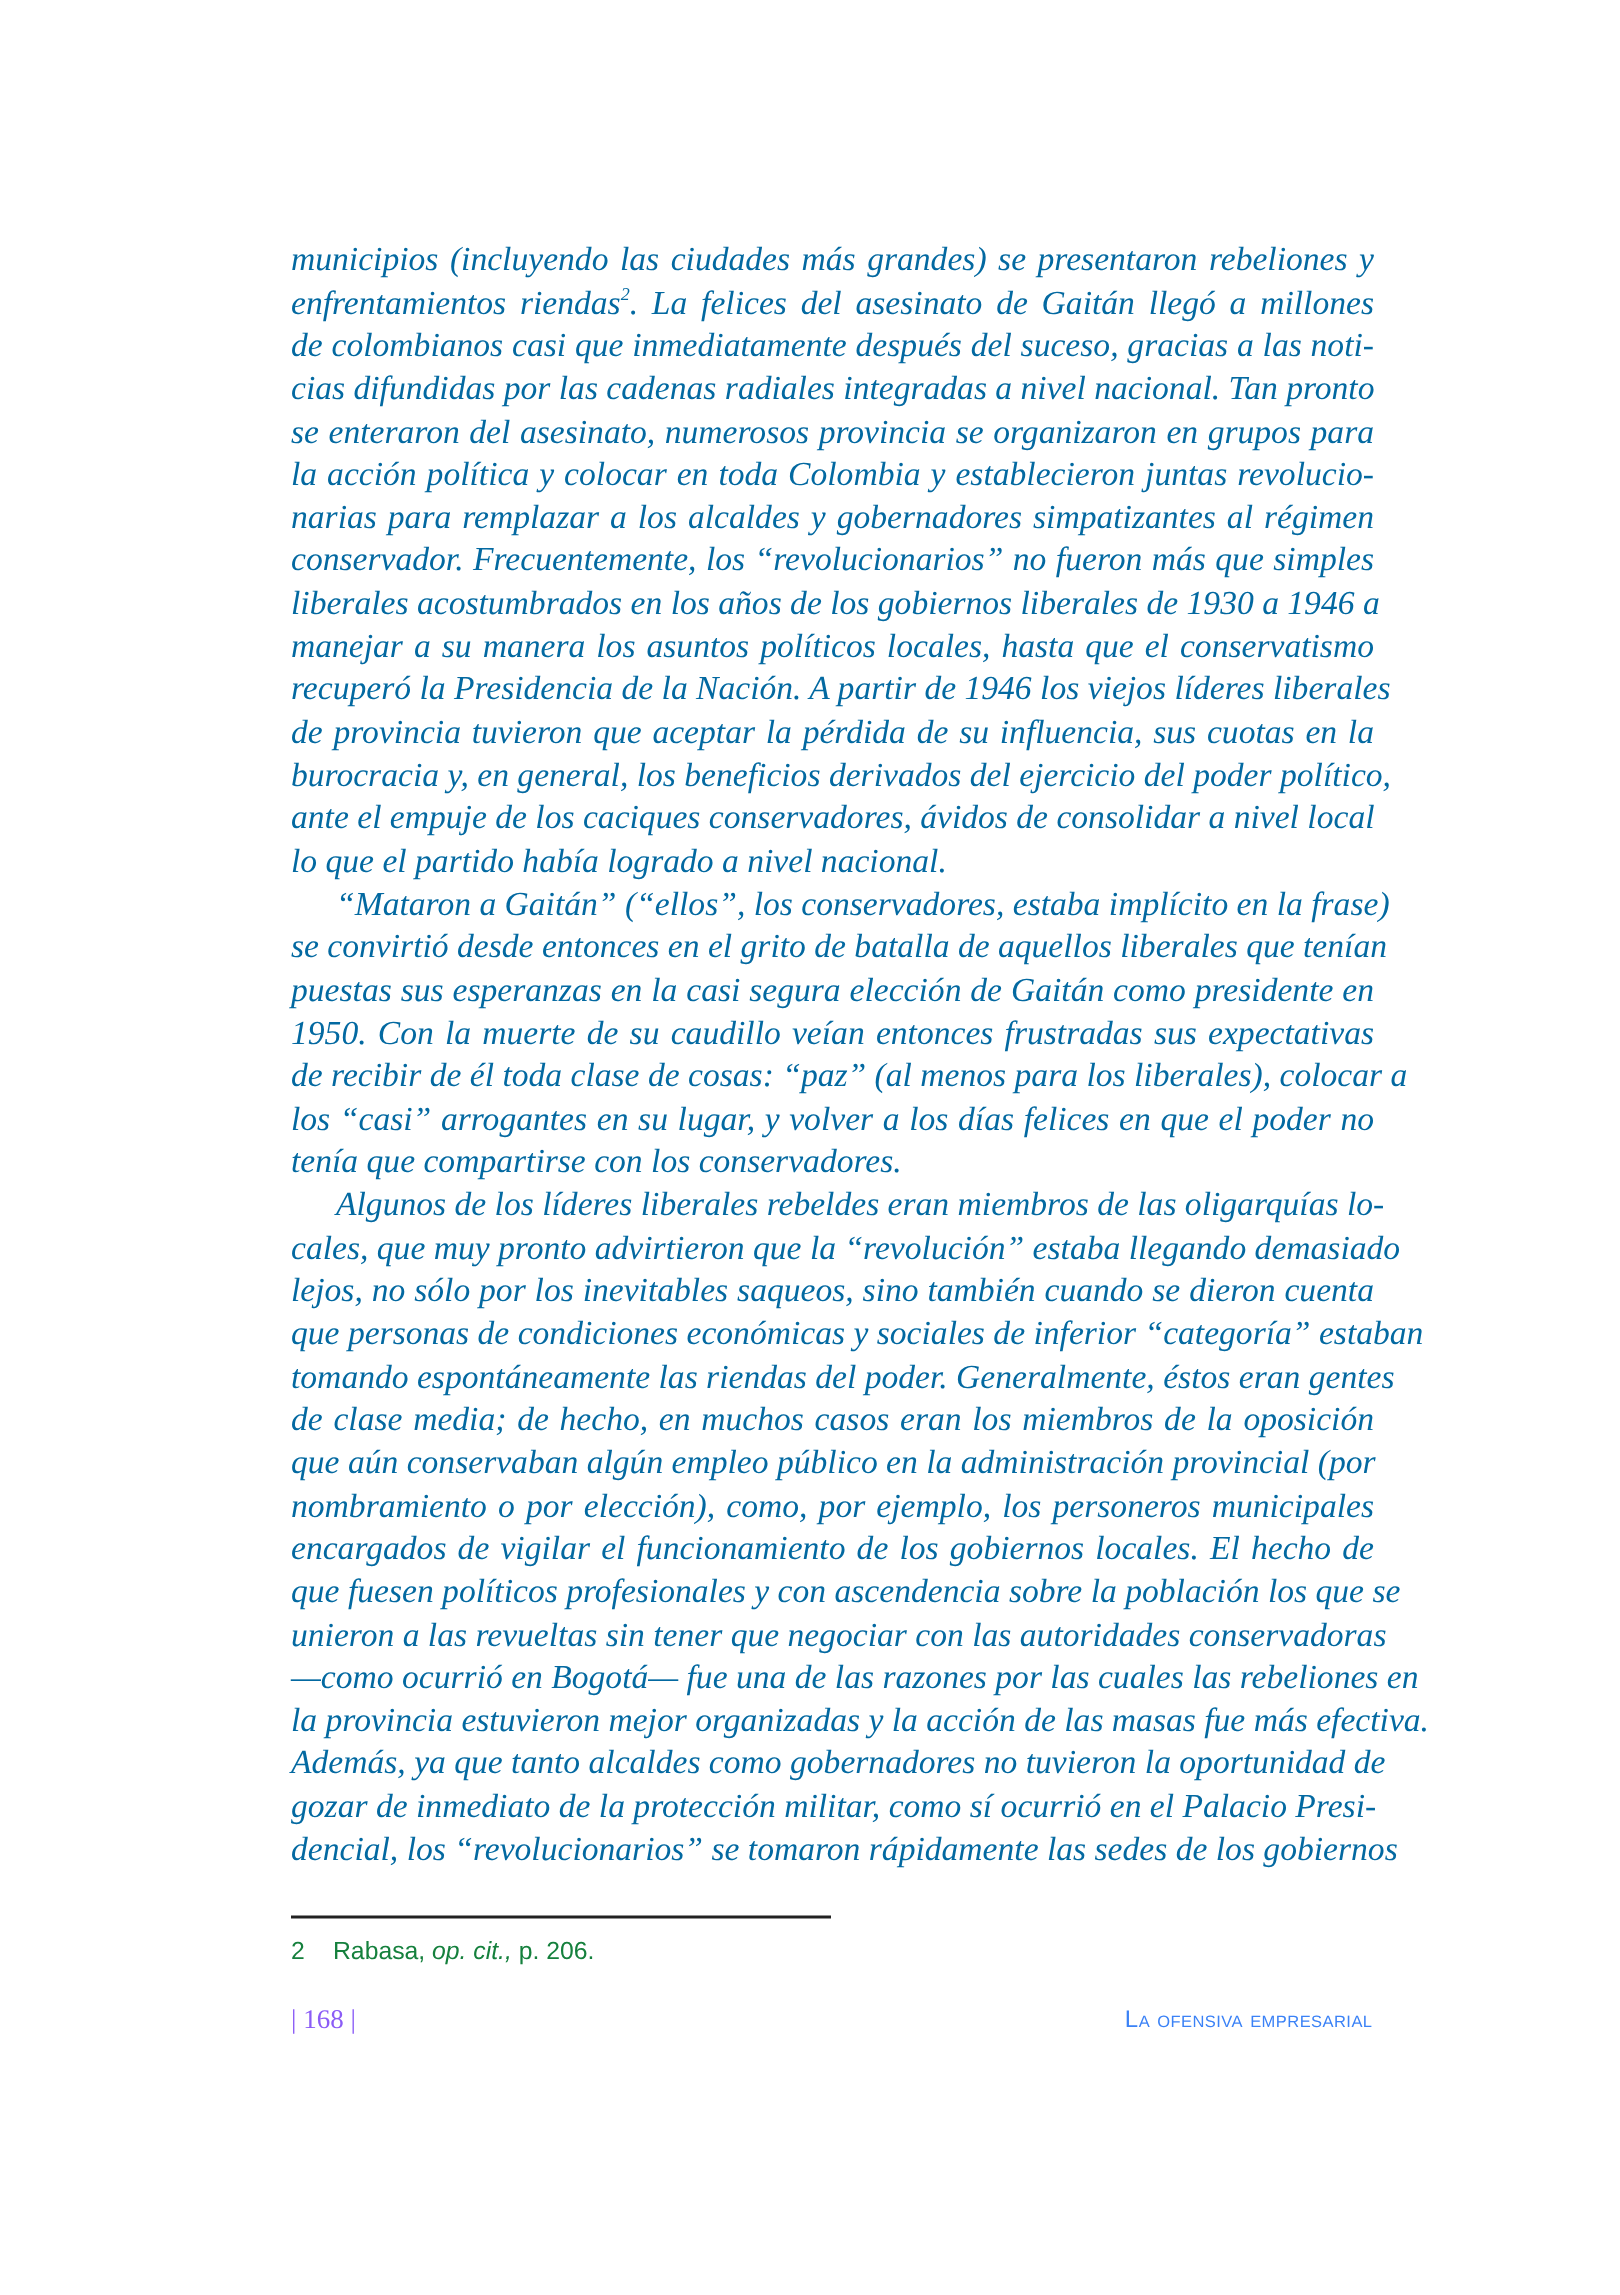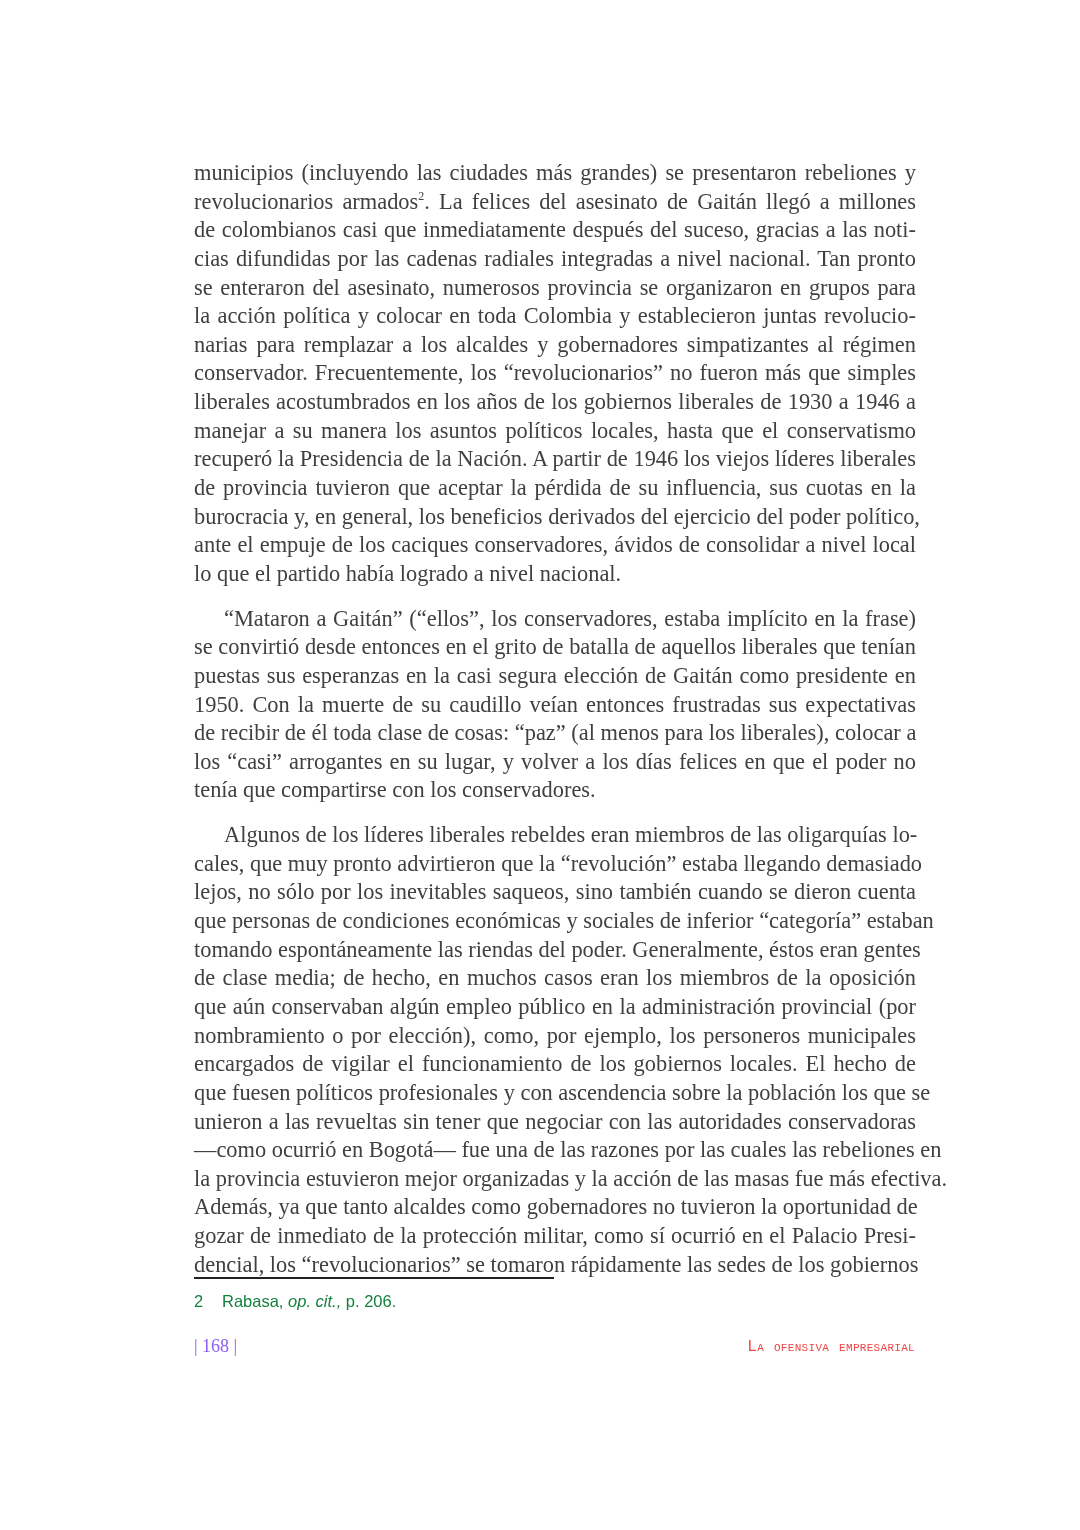--- a/index.html
+++ b/index.html
@@ -1,50 +1,50 @@
 <!DOCTYPE html>
 <html><head>
   <meta charset="utf-8">
   <style>
     html, body { margin: 0; padding: 0; background: #ffffff; }
     body { width: 1080px; height: 1530px; position: relative; overflow: hidden; }
     .page { position: absolute; left: 0; top: 0; width: 1080px; height: 1530px; background: #fff; }
     .body-text {
       position: absolute; left: 194px; top: 159px; width: 722px;
       font-family: "Liberation Serif", "DejaVu Serif", serif;
-      font-size: 22.4px; line-height: 28.65px; color: #404040;
+      font-size: 22.4px; line-height: 28.65px; color: #0369a1; font-style: italic;
     }
     .line { display: block; white-space: nowrap; text-align: justify; text-align-last: justify; height: 28.65px; overflow: visible; }
     .line.last { text-align-last: left; }
-    .line.indent { padding-left: 30px; margin-top: 16px; }
+    .line.indent { padding-left: 30px; }
     sup { font-size: 12px; line-height: 0; vertical-align: 9px; }
     .rule { position: absolute; left: 194px; top: 1277px; width: 360px; height: 1.5px; background: #222; }
     .footnote {
       position: absolute; left: 194px; top: 1292px;
       font-family: "Liberation Sans", "DejaVu Sans", sans-serif; font-size: 16.5px; color: #15803d;
     }
     .fn-num { display: inline-block; width: 28px; }
     .folio {
       position: absolute; left: 194px; top: 1336px;
       font-family: "Liberation Serif", "DejaVu Serif", serif; font-size: 18px; color: #8b5cf6;
     }
     .running-head {
       position: absolute; right: 165px; top: 1338px;
-      font-family: Liberation Mono, monospace; font-size: 16px; color: #ef4444;
+      font-family: Liberation Sans, sans-serif; font-size: 16px; color: #3b82f6;
       font-variant: small-caps; letter-spacing: 0.3px; text-align: center;
     }
   </style>
 </head>
 <body>
 
 <div class="page">
   <div class="body-text">
 
     <span class="line">municipios (incluyendo las ciudades más grandes) se presentaron rebeliones y</span>
-    <span class="line"><span>revolucionarios armados</span><sup>2</sup><span>. La felices del asesinato de Gaitán llegó a millones</span></span>
+    <span class="line"><span>enfrentamientos riendas</span><sup>2</sup><span>. La felices del asesinato de Gaitán llegó a millones</span></span>
     <span class="line">de colombianos casi que inmediatamente después del suceso, gracias a las noti-</span>
     <span class="line">cias difundidas por las cadenas radiales integradas a nivel nacional. Tan pronto</span>
     <span class="line">se enteraron del asesinato, numerosos provincia se organizaron en grupos para</span>
     <span class="line">la acción política y colocar en toda Colombia y establecieron juntas revolucio-</span>
     <span class="line">narias para remplazar a los alcaldes y gobernadores simpatizantes al régimen</span>
     <span class="line">conservador. Frecuentemente, los “revolucionarios” no fueron más que simples</span>
     <span class="line">liberales acostumbrados en los años de los gobiernos liberales de 1930 a 1946 a</span>
     <span class="line">manejar a su manera los asuntos políticos locales, hasta que el conservatismo</span>
     <span class="line">recuperó la Presidencia de la Nación. A partir de 1946 los viejos líderes liberales</span>
     <span class="line">de provincia tuvieron que aceptar la pérdida de su influencia, sus cuotas en la</span>

